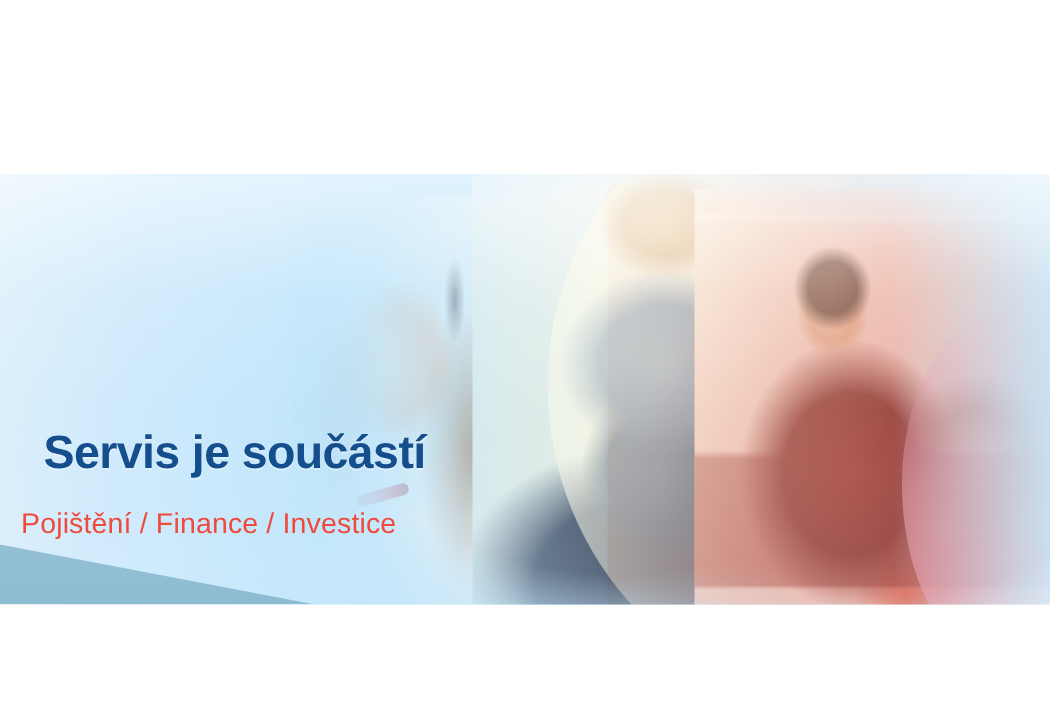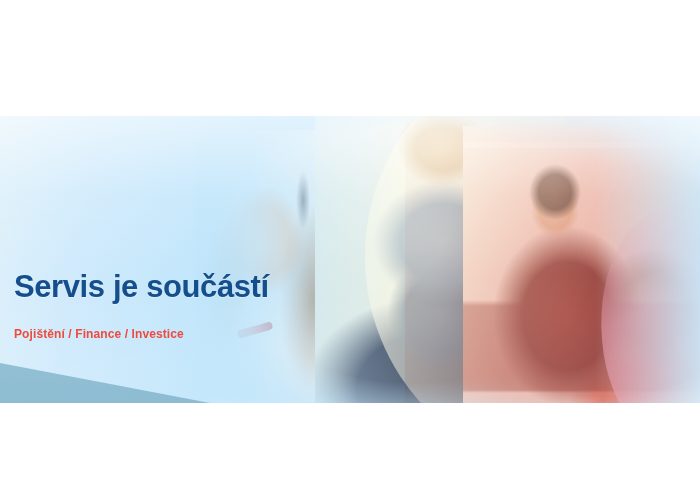--- a/index.html
+++ b/index.html
@@ -223,34 +223,34 @@
 
   
   .copy {
     position: absolute;
     left: 14px;
     top: 154px;
     width: 310px;
     z-index: 20;
   }
   .headline {
-    margin: 0;
+    margin: 15px;
     font-size: 31px;
     line-height: 34px;
     font-weight: 700;
     letter-spacing: -0.4px;
     color: #154e8c;
     text-shadow: 0 1px 0 rgba(255,255,255,.35);
   }
   .headline .ln { display: block; white-space: nowrap; }
   .subline {
     margin: 22px 0 0 0;
-    font-size: 12px;
+    font-size: 19px;
     line-height: 17px;
-    font-weight: 700;
+    font-weight: 400;
     color: #ef4a3e;
     letter-spacing: .1px;
     white-space: nowrap;
   }
 </style>
 </head>
 <body>
 
 <div id="banner">
 

